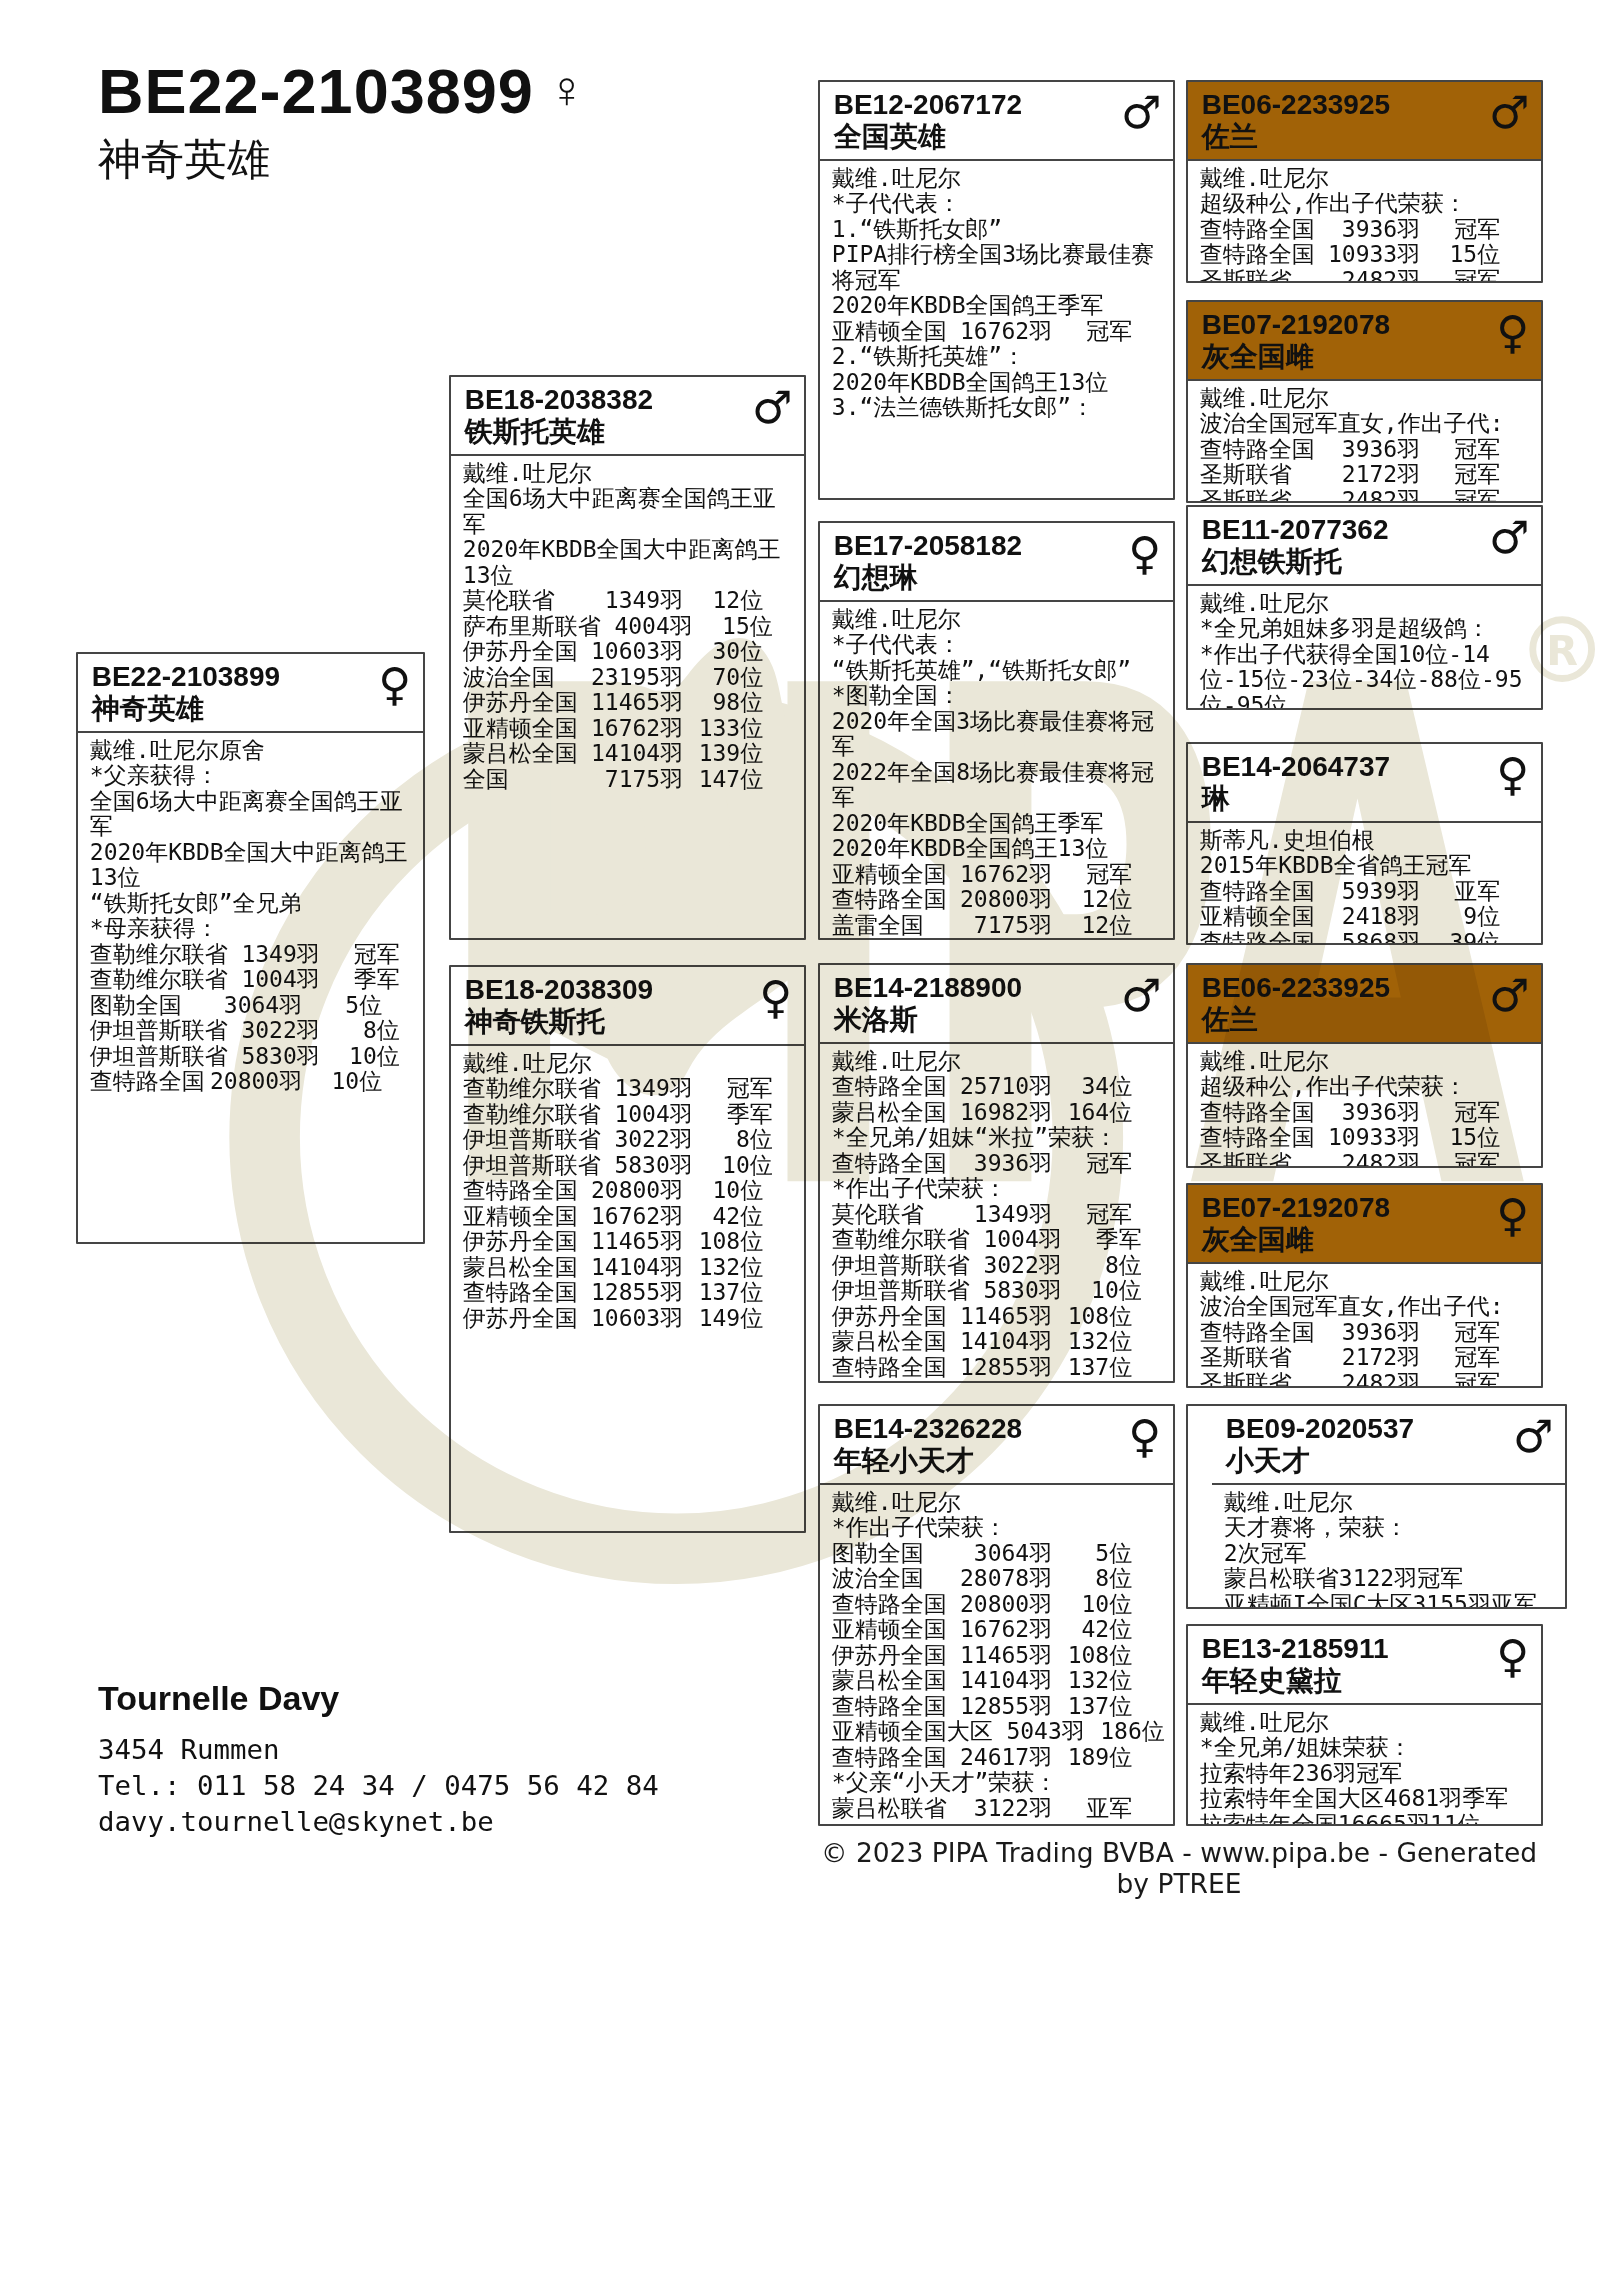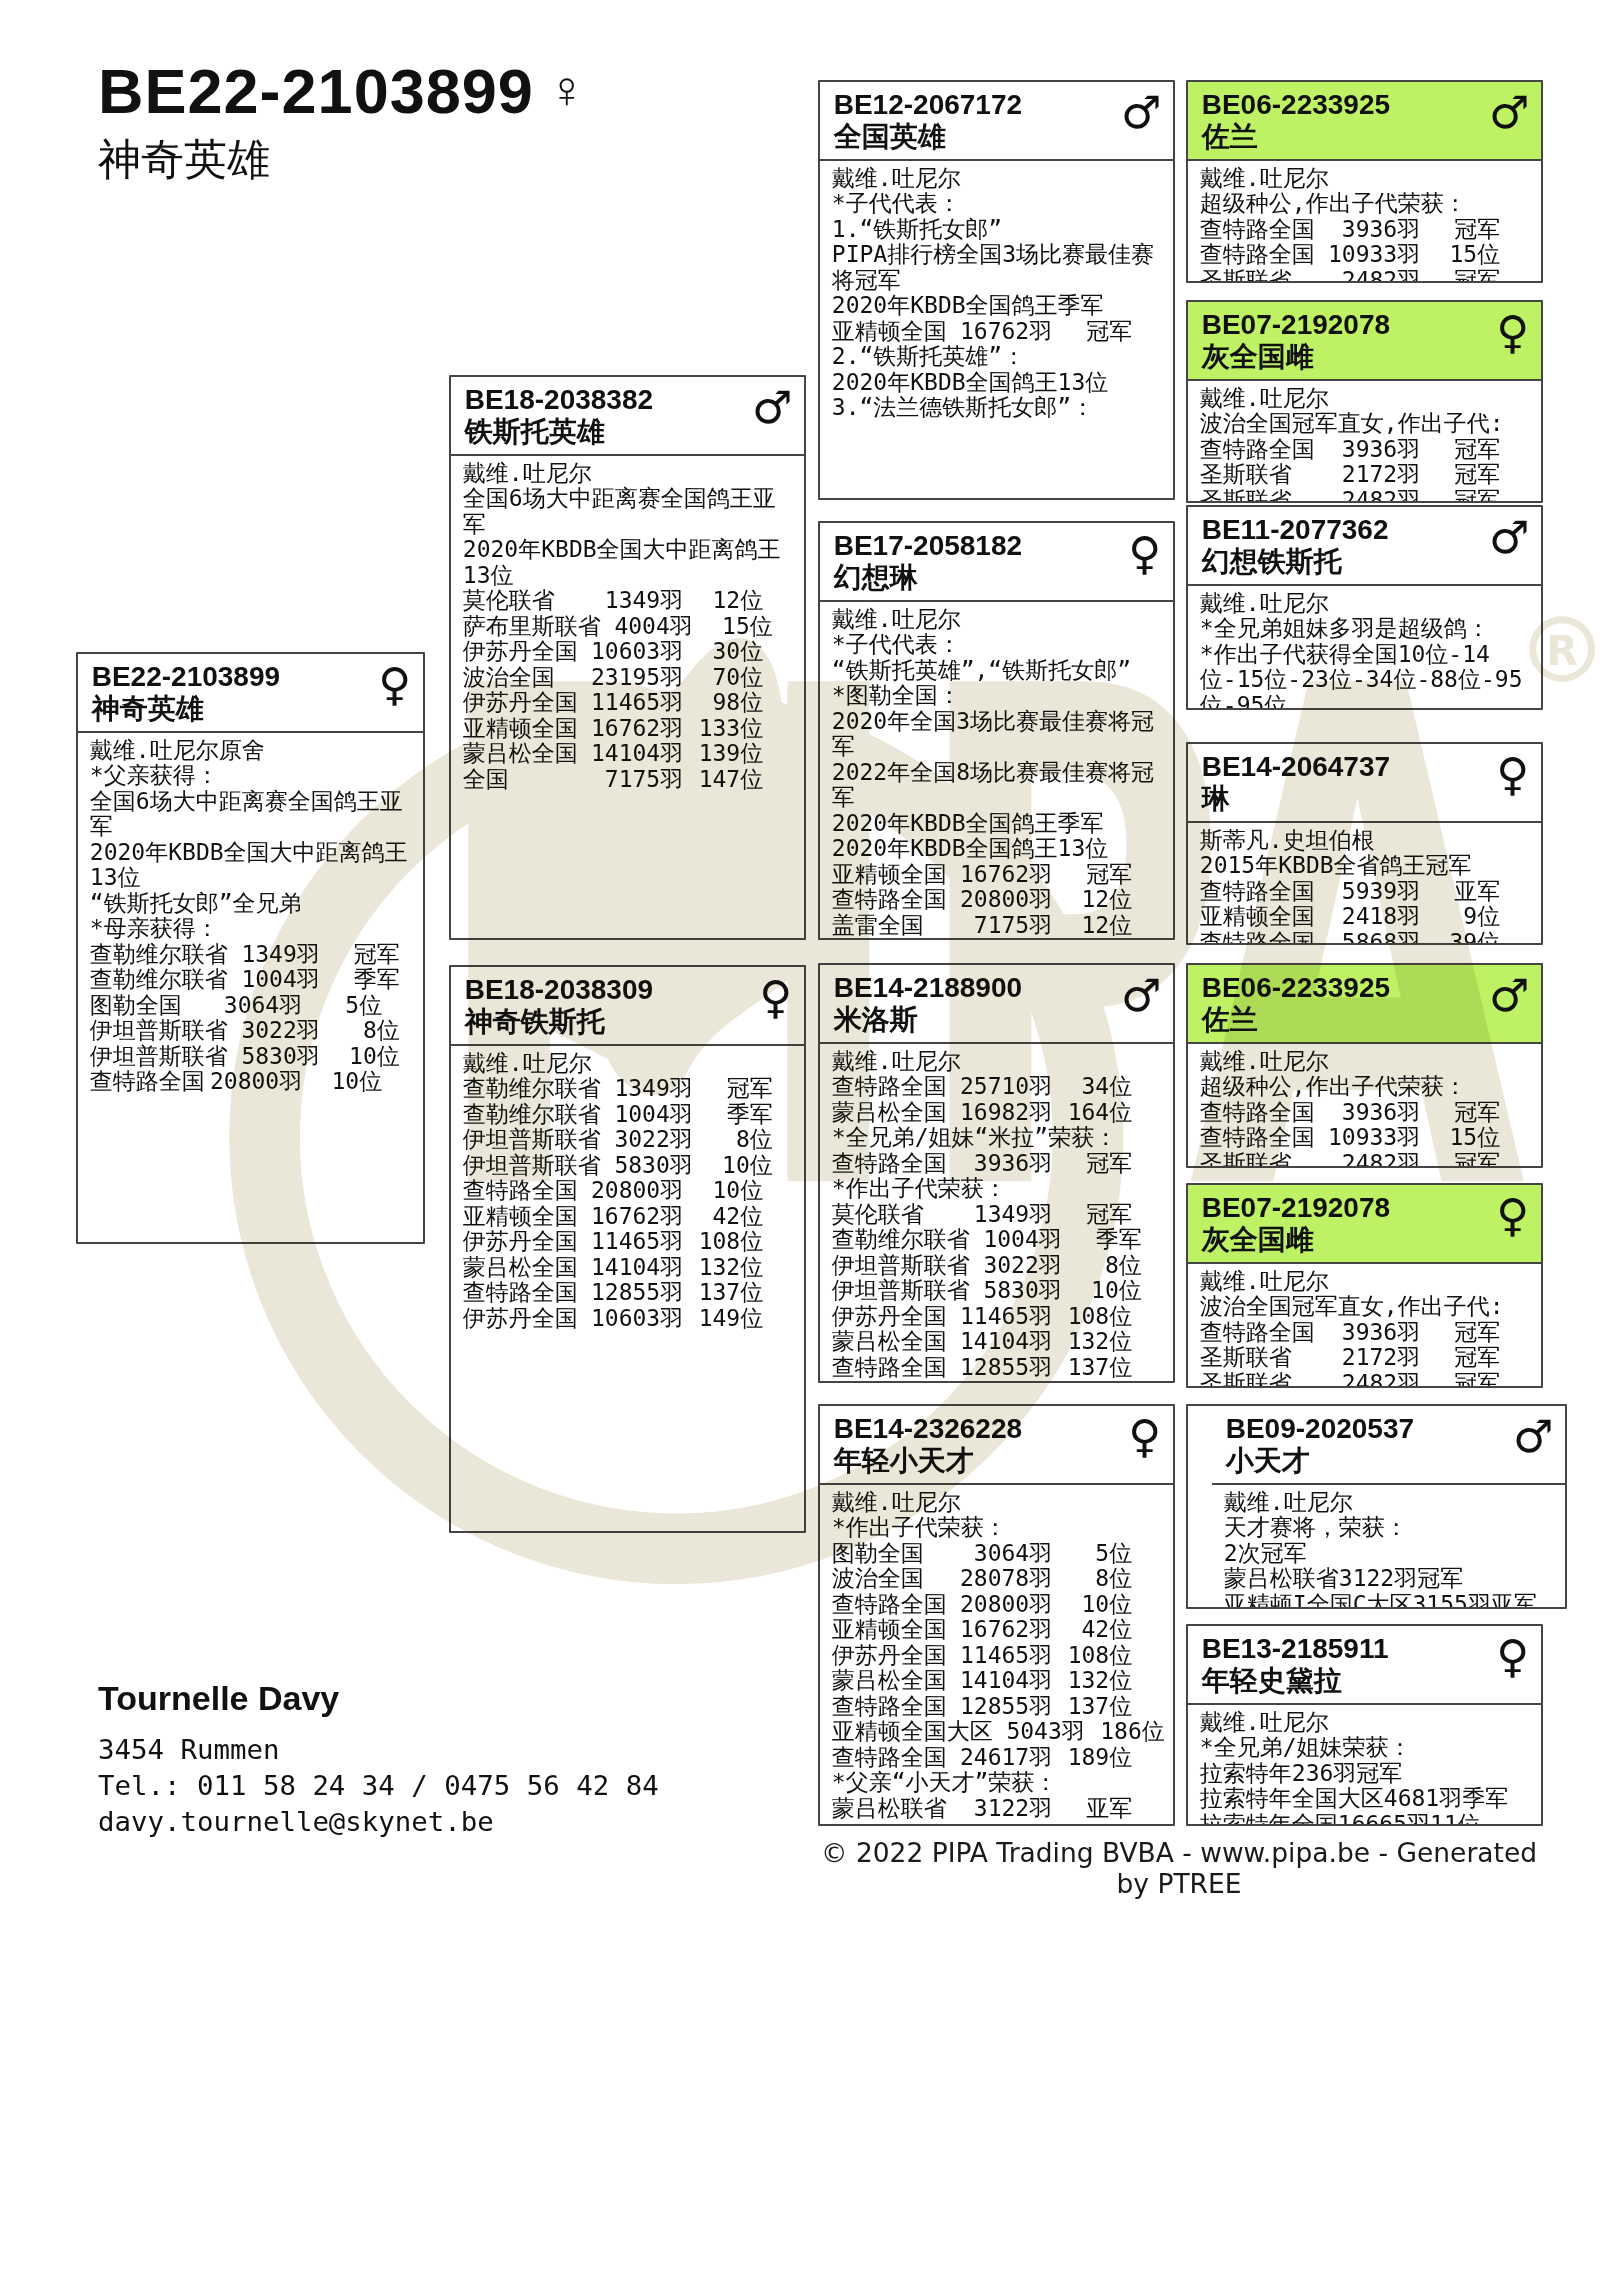--- a/index.html
+++ b/index.html
@@ -7,21 +7,21 @@
         font-family:"DejaVu Sans Mono","DejaVu Sans",monospace;color:#111;}
   
   .titleblock{position:absolute;left:98px;top:57px;}
   .bigtitle{font-family:"Liberation Sans","DejaVu Sans",sans-serif;font-weight:bold;
             font-size:63px;line-height:1.1;letter-spacing:1px;}
   .bigtitle .tsex{font-size:51px;font-weight:bold;vertical-align:5.9px;margin-left:13.7px;}
   .subtitle{font-size:43px;line-height:1.2;margin-top:7.8px;}
   
   .pbox{position:absolute;border:2.9px solid #454545;border-radius:1px;background:#fff;overflow:hidden;}
   .pbox .hd{position:relative;padding:6.9px 59px 4.9px 13.7px;border-bottom:2.9px solid #454545;min-height:63px;background:#fff;}
-  .pbox.pink .hd{background:#bef264;}
+  .pbox.pink .hd{background:#a16207;}
   .hd .rn,.hd .nm{font-family:"Liberation Sans","DejaVu Sans",sans-serif;font-weight:bold;
                   font-size:28px;line-height:1.16;display:block;white-space:nowrap;}
   .hd .sex{position:absolute;right:11.8px;top:7.8px;font-size:45px;font-weight:bold;line-height:1;
            font-family:"DejaVu Sans",sans-serif;}
   .pbox .bd{padding:4.9px 9.8px 3.9px 11.8px;font-size:23px;line-height:25.5px;}
   .ln{white-space:normal;}
   .row3{display:flex;flex-wrap:nowrap;}
   .r-name{flex:1 1 auto;white-space:nowrap;}
   .r-cnt{min-width:92px;text-align:right;white-space:nowrap;}
   .r-pos{min-width:80px;text-align:right;white-space:nowrap;margin-right:31px;}
@@ -573,21 +573,21 @@
       </div>
     </div>
 
   <div class="contact">
     <div class="cname">Tournelle Davy</div>
     <div class="cline">3454 Rummen</div>
     <div class="cline">Tel.: 011 58 24 34 / 0475 56 42 84</div>
     <div class="cline">davy.tournelle@skynet.be</div>
   </div>
 
-  <div class="footer">© 2022 PIPA Trading BVBA - www.pipa.be - Generated by PTREE</div>
+  <div class="footer">© 2023 PIPA Trading BVBA - www.pipa.be - Generated by PTREE</div>
 
   <svg class="watermark" viewBox="0 0 1653 2339" xmlns="http://www.w3.org/2000/svg">
     <g fill="none" stroke="#eae7d8">
       <circle cx="690" cy="1160" r="420" stroke-width="72"></circle>
       <circle cx="1594" cy="662" r="30" stroke-width="7"></circle>
     </g>
     <path fill="#eae7d8" d="M520 1030 C 468 948 480 828 560 768 C 612 728 662 740 702 688 C 732 648 762 638 782 668 C 802 698 792 740 822 770 C 872 812 892 892 852 952 C 812 1012 732 1032 702 1092 C 682 1132 640 1122 620 1080 Z"></path>
     <text x="437" y="1205" font-size="700" font-weight="bold" font-family="DejaVu Sans, Liberation Sans, sans-serif" fill="#eae7d8" textLength="1120" lengthAdjust="spacingAndGlyphs" id="wm-text">PIPA</text>
     <text x="1594" y="678" font-size="42" font-weight="bold" text-anchor="middle" font-family="DejaVu Sans, sans-serif" fill="#eae7d8" id="wm-r">R</text>
   </svg>

